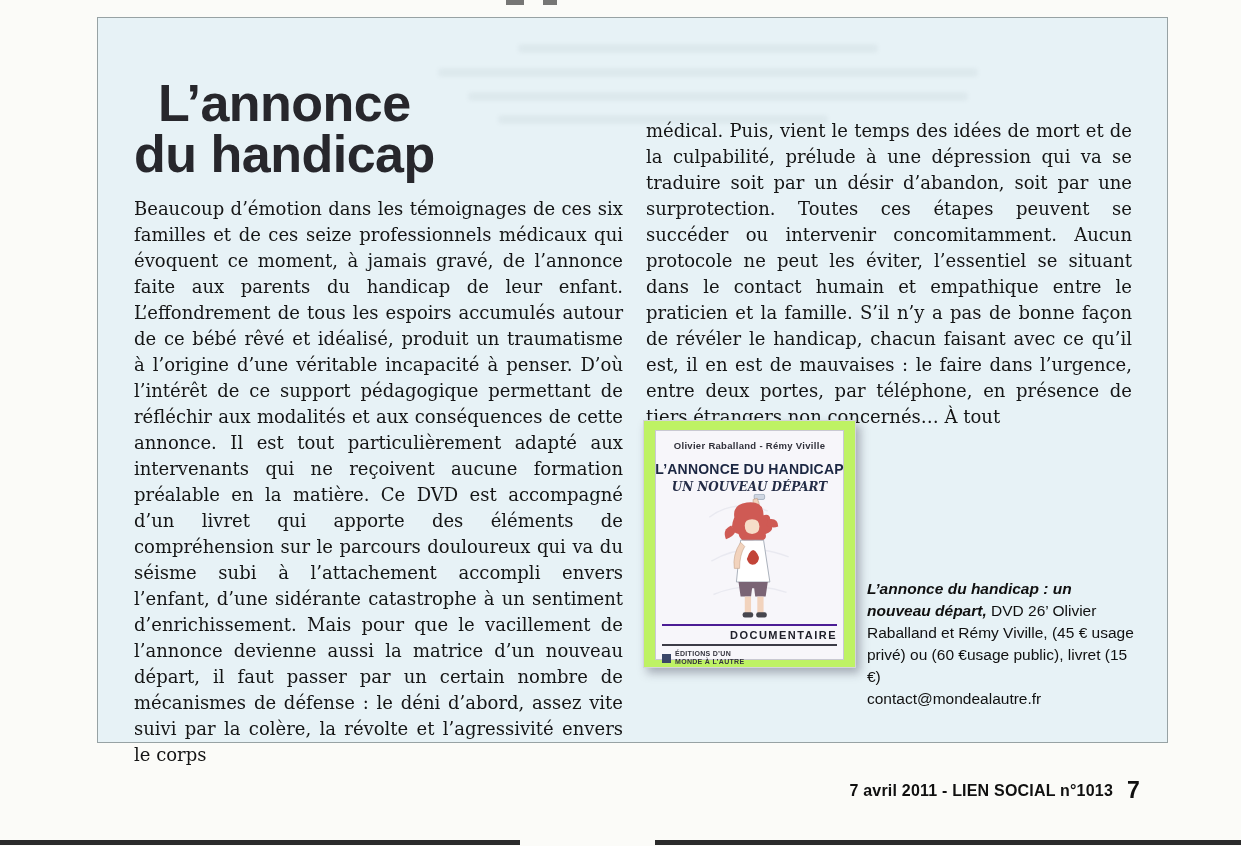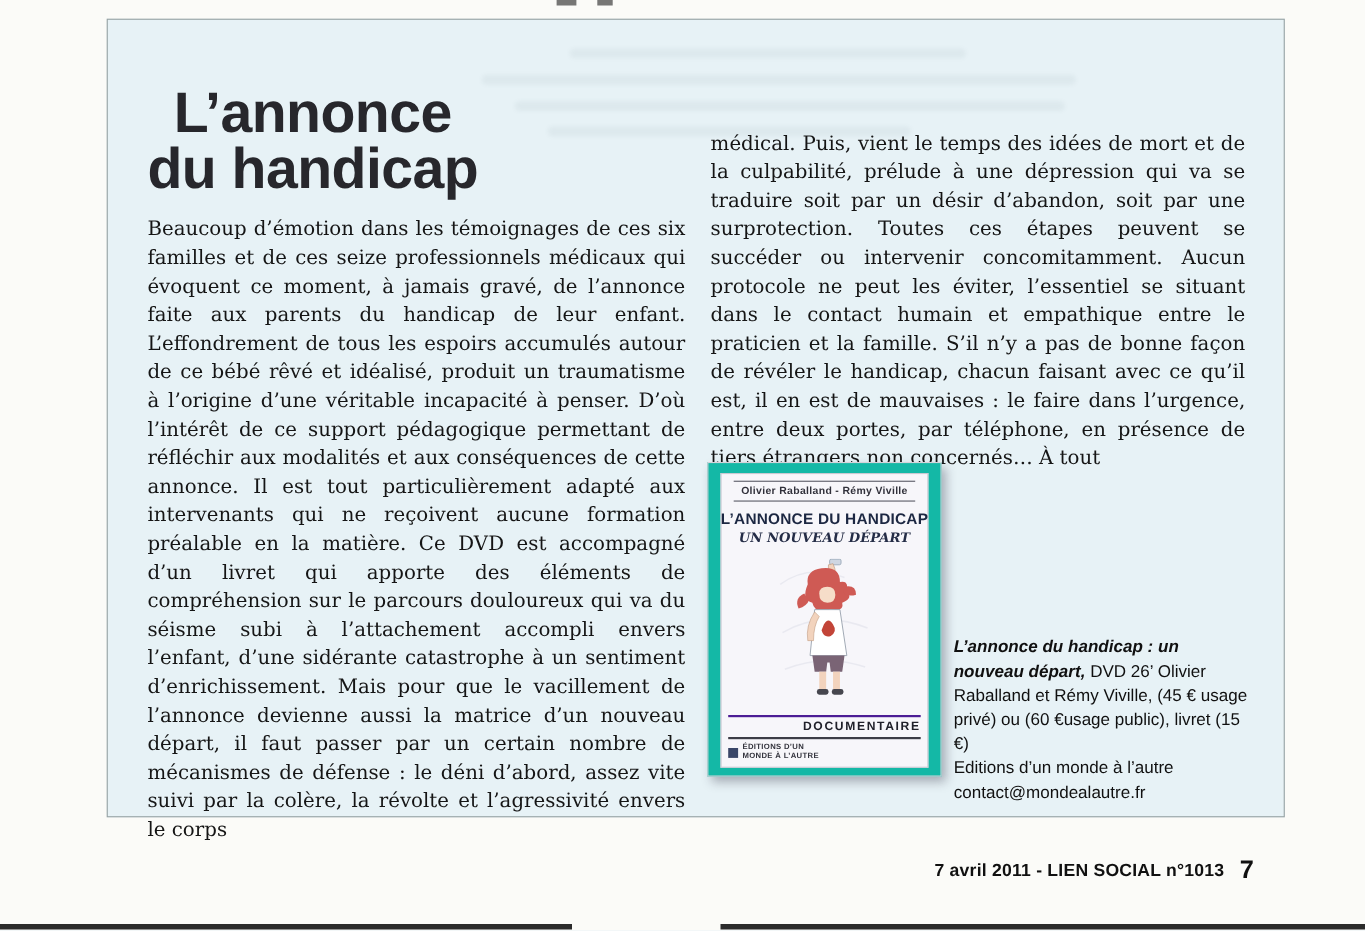--- a/index.html
+++ b/index.html
@@ -42,22 +42,22 @@
     font-size:18px; line-height:26px; color:#151515;
     text-align:justify;
     hyphens:auto; -webkit-hyphens:auto;
   }
   .col-left      { position:absolute; left:36px;  top:178px; width:489px; }
   .col-right-top { position:absolute; left:548px; top:100px; width:486px; }
   .col-right-wrap{ position:absolute; left:769px; top:381px; width:264px; }
 
   
   .dvd {
-    position:absolute; left:545px; top:402px; width:213px; height:286px;
-    background:#14b8a6; border:1px solid #d4d4da;
+    position:absolute; left:545px; top:402px; width:213px; height:248px;
+    background:#bef264; border:1px solid #d4d4da;
     box-shadow:4px 5px 9px rgba(40,40,60,0.35);
     padding:9px 11px 7px 11px;
   }
   .dvd-inner {
     width:100%; height:100%;
     background:#f7f6fa; border:1px solid #c9c9d2;
     display:flex; flex-direction:column; align-items:center;
     padding:6px 6px 5px 6px;
   }
   .dvd-rule { width:94%; height:1px; background:#5a5a66; }
@@ -163,21 +163,20 @@
         <div class="dvd-genre">DOCUMENTAIRE</div>
         <div class="dvd-footer">
           <span class="dvd-logo-mark"></span>
           <span class="dvd-publisher">ÉDITIONS D’UN MONDE À L’AUTRE</span>
         </div>
       </div>
     </div>
 
     <div class="caption">
       <p class="cap-main"><span class="cap-bold">L’annonce du handicap : un nouveau départ,</span><span> DVD 26’ Olivier Raballand et Rémy Viville, (45 € usage privé) ou (60 €usage public), livret (15 €)</span></p>
-      <div>Editions d’un monde à l’autre</div>
       <div>contact@mondealautre.fr</div>
     </div>
 
   </div>
 
   <div class="footer">
     <span>7 avril 2011 - LIEN SOCIAL n°1013</span><span class="pagenum">7</span>
   </div>
 
   <div class="scan-dash d1"></div>

